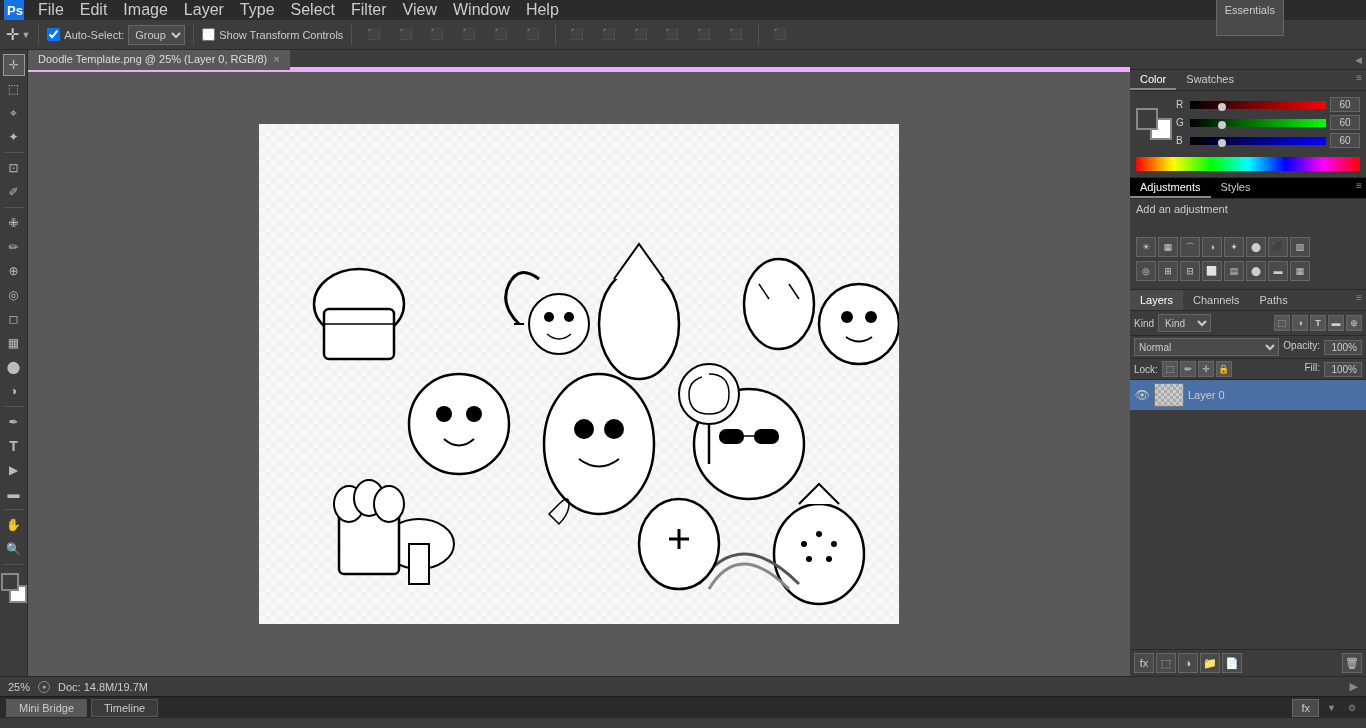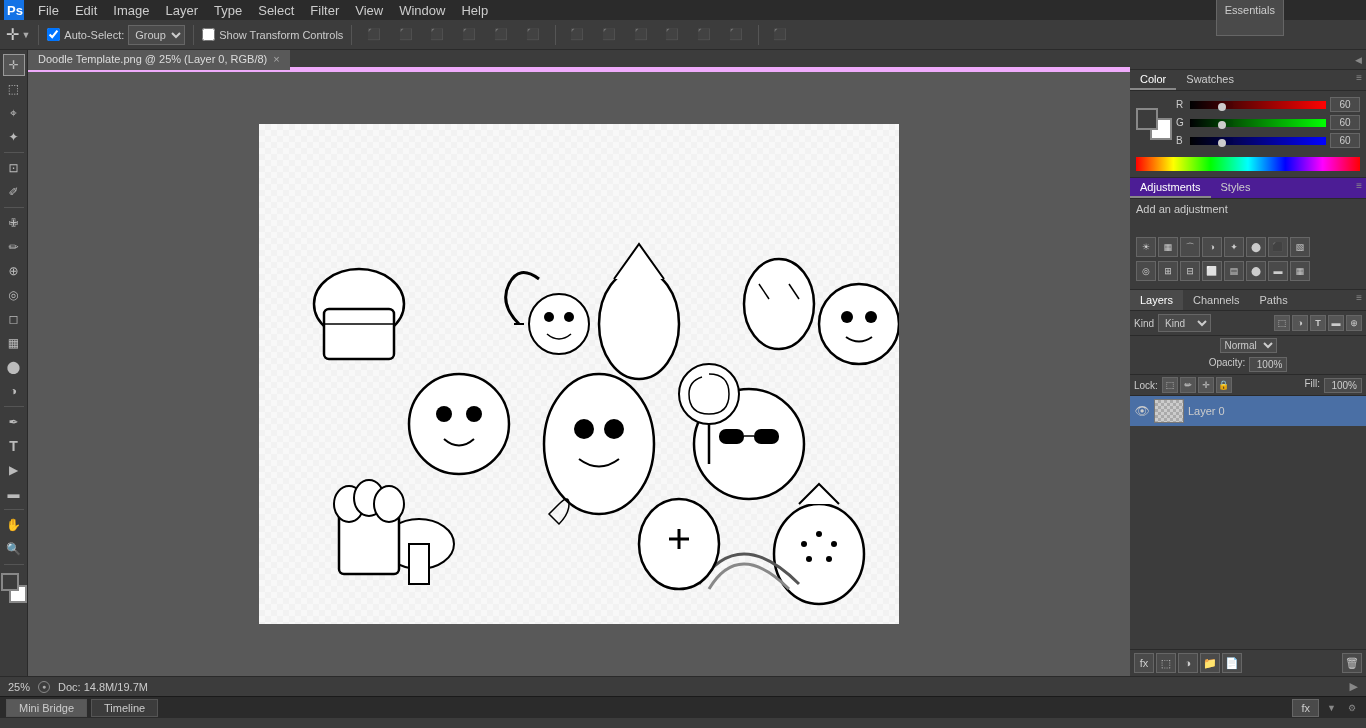--- a/index.html
+++ b/index.html
@@ -2,21 +2,21 @@
 <html><head>
   <meta charset="utf-8">
   <style>
     * { margin: 0; padding: 0; box-sizing: border-box; }
     body { width: 1366px; height: 728px; background: #3c3c3c; font-family: Arial, sans-serif; font-size: 11px; color: #ccc; overflow: hidden; }
 
     
     #menu-bar { display: flex; align-items: center; background: #2b2b2b; height: 20px; padding: 0 4px; }
     #menu-bar .app-icon { width: 20px; height: 20px; margin-right: 6px; }
     #menu-bar .app-icon svg { width: 20px; height: 20px; }
-    .menu-item { padding: 2px 8px; color: #ccc; cursor: pointer; font-size: 13px; }
+    .menu-item { padding: 2px 8px; color: #ccc; cursor: pointer; font-size: 16px; }
 
     
     #toolbar { display: flex; align-items: center; background: #3c3c3c; height: 30px; padding: 0 6px; border-bottom: 1px solid #2a2a2a; gap: 4px; }
     .tool-btn { background: #3c3c3c; border: 1px solid transparent; color: #ccc; padding: 2px 6px; cursor: pointer; font-size: 11px; height: 22px; display: flex; align-items: center; }
     .toolbar-sep { width: 1px; height: 20px; background: #555; margin: 0 4px; }
     .toolbar-checkbox { display: flex; align-items: center; gap: 4px; font-size: 11px; color: #ccc; }
     select.toolbar-select { background: #4a4a4a; border: 1px solid #666; color: #ccc; font-size: 11px; height: 20px; padding: 0 2px; }
 
     
     #main { display: flex; height: calc(728px - 24px - 30px - 24px - 24px); }
@@ -63,21 +63,21 @@
     
     #layers-panel { flex: 1; display: flex; flex-direction: column; }
     .layers-tabs { display: flex; background: #3c3c3c; border-bottom: 1px solid #2a2a2a; }
     .layer-tab { padding: 4px 10px; cursor: pointer; font-size: 11px; color: #ccc; }
     .layer-tab.active { color: #fff; background: #4a4a4a; }
     .layers-filter { display: flex; align-items: center; padding: 3px 4px; gap: 4px; border-bottom: 1px solid #2a2a2a; }
     .kind-label { font-size: 10px; color: #ccc; }
     .kind-select { background: #4a4a4a; border: 1px solid #666; color: #ccc; font-size: 10px; height: 18px; padding: 0 2px; }
     .filter-icons { display: flex; gap: 2px; margin-left: auto; }
     .filter-icon { width: 16px; height: 16px; background: #555; border: 1px solid #666; color: #ccc; font-size: 9px; display: flex; align-items: center; justify-content: center; cursor: pointer; }
-    .blend-row { display: flex; align-items: center; padding: 2px 4px; gap: 4px; border-bottom: 1px solid #2a2a2a; flex-direction: column; }
+    .blend-row { display: flex; align-items: center; padding: 2px 4px; gap: 4px; border-bottom: 1px solid #2a2a2a; }
     .blend-select { background: #4a4a4a; border: 1px solid #666; color: #ccc; font-size: 10px; height: 18px; flex: 1; }
     .opacity-row { display: flex; align-items: flex-start; gap: 4px; }
     .opacity-label { font-size: 10px; color: #ccc; }
     .opacity-val { font-size: 10px; color: #ccc; background: #4a4a4a; border: 1px solid #666; padding: 1px 4px; width: 38px; text-align: right; }
     .lock-row { display: flex; align-items: center; padding: 2px 4px; gap: 4px; border-bottom: 1px solid #2a2a2a; }
     .lock-label { font-size: 10px; color: #ccc; }
     .lock-icons { display: flex; gap: 2px; }
     .lock-icon { width: 16px; height: 16px; background: #555; border: 1px solid #666; color: #ccc; font-size: 9px; display: flex; align-items: center; justify-content: center; cursor: pointer; }
     .fill-row { display: flex; align-items: flex-start; gap: 4px; margin-left: auto; }
     .fill-label { font-size: 10px; color: #ccc; }
@@ -347,21 +347,21 @@
               <input type="range" min="0" max="255" value="60" style="width: 100%; height: 8px; opacity: 0.01; position: absolute; top: 0px; left: 0px;">
               <div style="position:absolute; top:2px; left:calc(60/255*100%); width:8px; height:8px; background:#ccc; border-radius:50%; transform:translateX(-50%);"></div>
             </div>
             <input type="text" class="slider-input" value="60" style="">
           </div>
         </div>
       </div>
       <div class="color-spectrum"></div>
     </div>
 
-    <div style="display:flex; background:#4c1d95; border-bottom:1px solid #2a2a2a;">
+    <div style="display:flex; background:#000000; border-bottom:1px solid #2a2a2a;">
       <span class="panel-tab active">Adjustments</span>
       <span class="panel-tab">Styles</span>
       <span style="margin-left:auto; padding:2px 4px; font-size:10px; color:#888; cursor:pointer;">≡</span>
     </div>
 
     <div id="adjustments-panel">
       <div style="font-size:11px; color:#ccc; margin-bottom:22px;">Add an adjustment</div>
       <div class="adj-btn-row">
         <button class="adj-btn" title="Brightness/Contrast">☀</button>
         <button class="adj-btn" title="Levels">▦</button>

